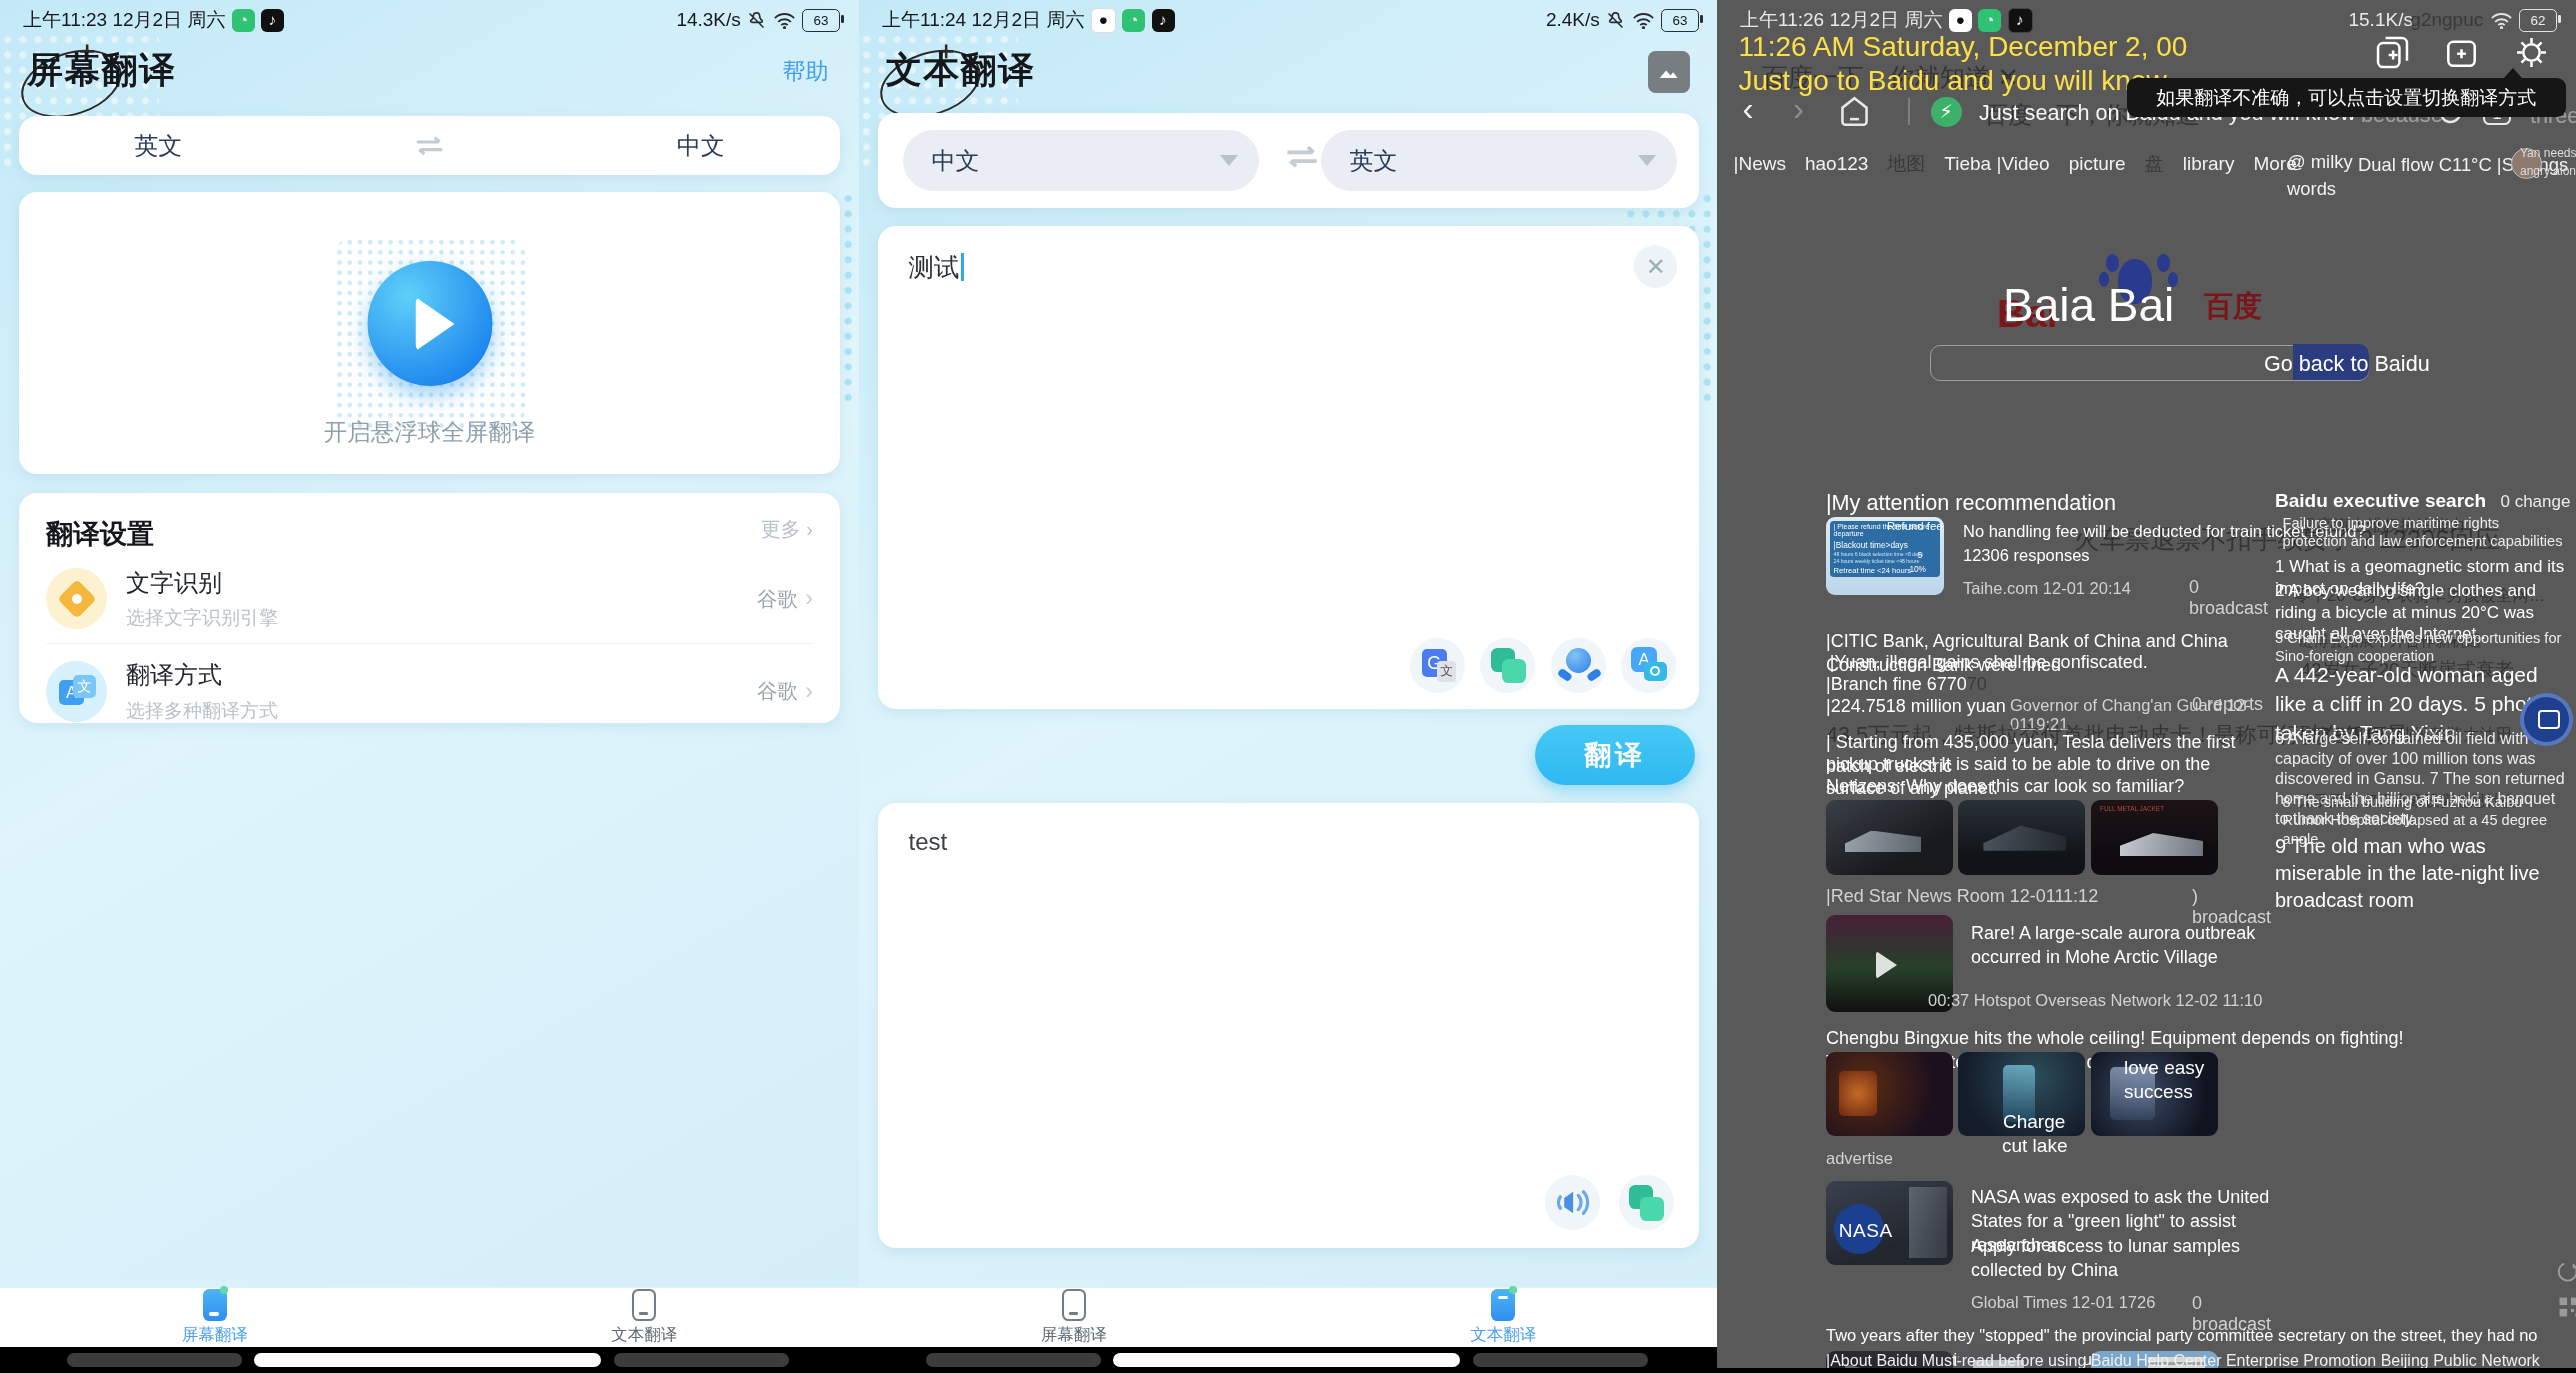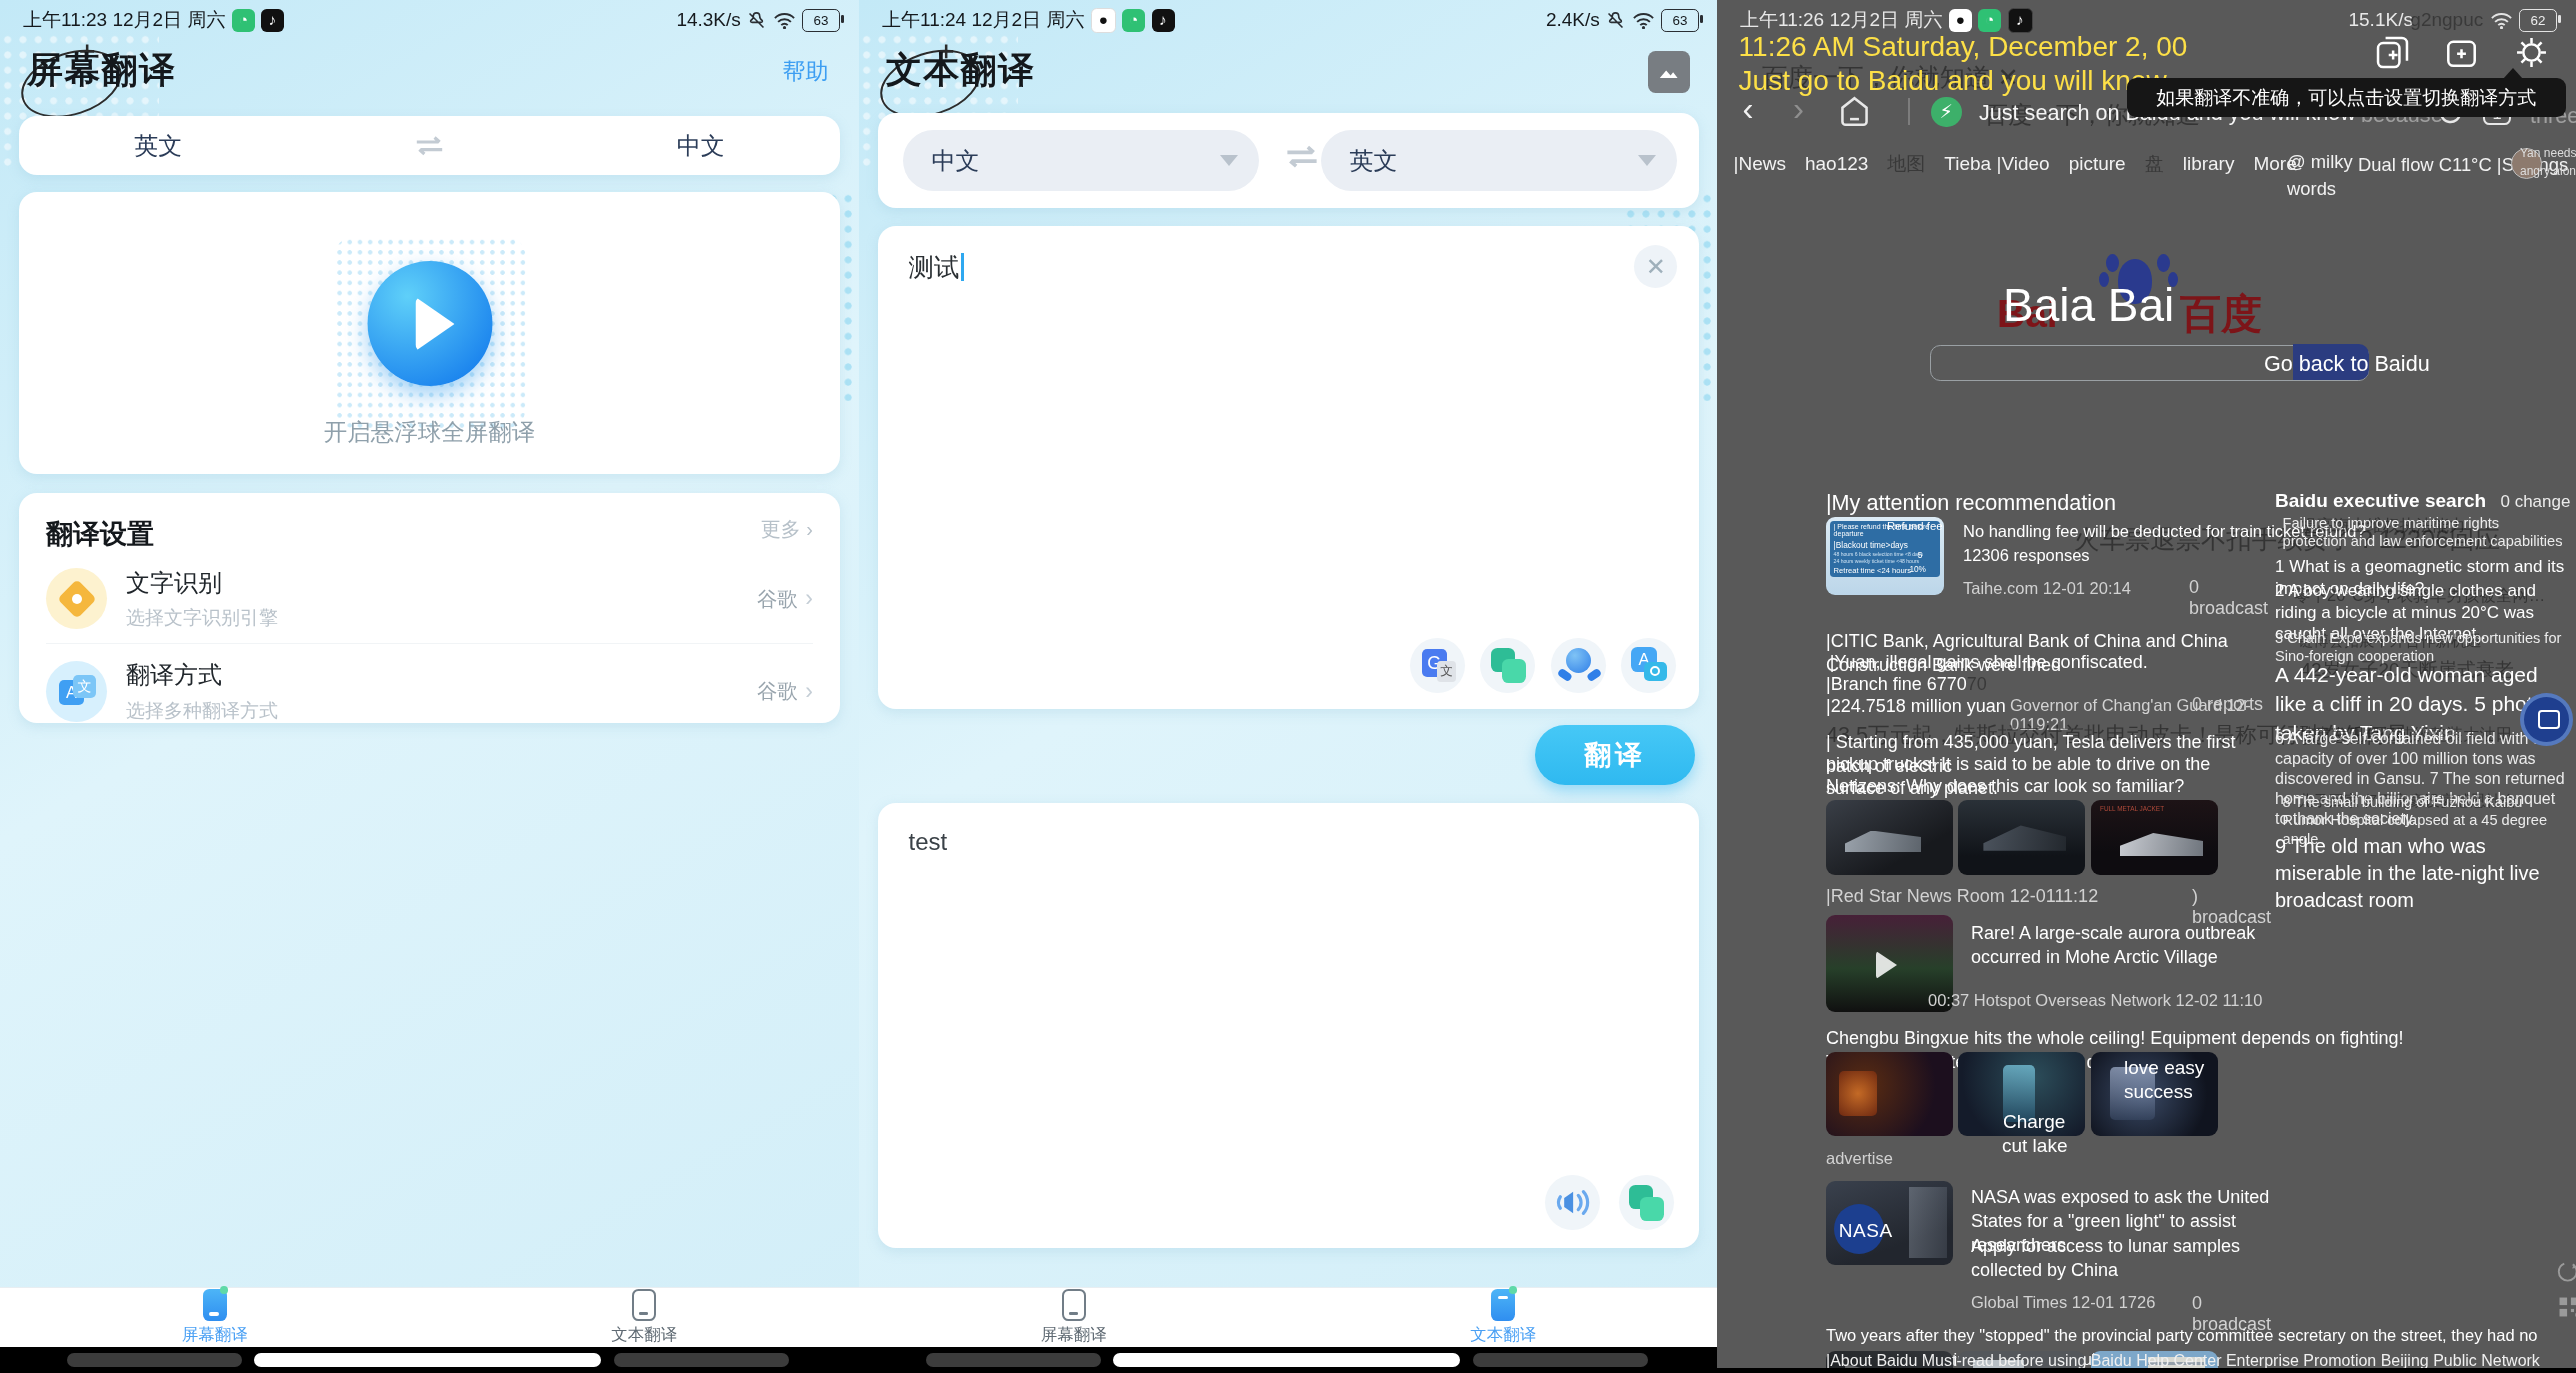--- a/index.html
+++ b/index.html
@@ -435,21 +435,21 @@
     <span class="rlinks" style="left:803px;top:146px;font-size:12px;color:#ddd;">Yan needs to be</span>
     <span class="rlinks" style="left:803px;top:164px;font-size:12px;color:#ddd;">angry alone 2T</span>
 
     <div class="logo">
       <span class="pawdot" style="left:210px;top:-7.6px;width:34px;height:45px;border-radius:48%;"></span>
       <span class="pawdot" style="left:198px;top:-12.7px;width:12.7px;height:18px;"></span>
       <span class="pawdot" style="left:249px;top:-12.7px;width:12.7px;height:18px;"></span>
       <span class="pawdot" style="left:191px;top:5.1px;width:10.2px;height:15.3px;"></span>
       <span class="pawdot" style="left:260px;top:5.1px;width:10.2px;height:15.3px;"></span>
       <span style="position:absolute;left:89px;top:25.4px;font-size:39px;color:#7d1418;font-weight:bold;">Bai</span>
-      <span style="position:absolute;left:272px;top:20.4px;font-size:41px;color:#7d1418;font-weight:bold;">百度</span>
+      <span style="position:absolute;left:296px;top:20.4px;font-size:29px;color:#7d1418;font-weight:bold;">百度</span>
       <span style="position:absolute;left:95px;top:11.4px;font-size:46px;color:#fff;">Baia Bai</span>
     </div>
 
     <div class="searchbar">
       <span class="searchbtn"></span>
     </div>
     <span class="searchtxt" style="left:547px;top:351px;">Go back to Baidu</span>
 
     <div class="leftcol">
       <div class="fhead" style="top:0;">|My attention recommendation</div>

